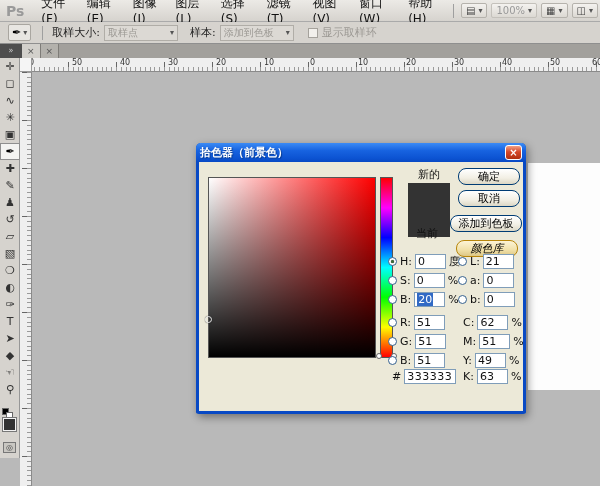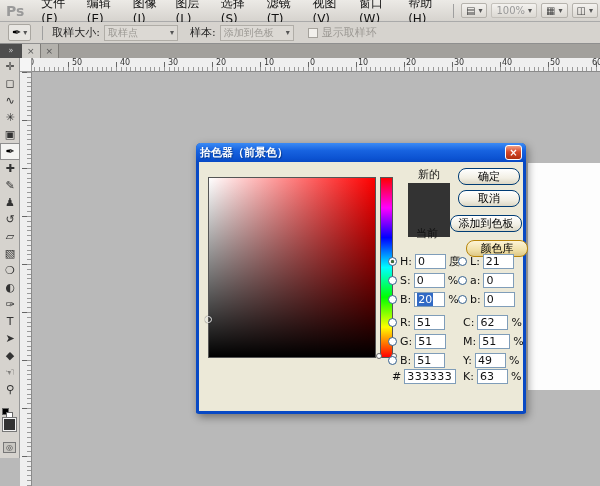--- a/index.html
+++ b/index.html
@@ -78,21 +78,21 @@
 
   .swlabel { position:absolute; font-size:11px; color:#111; }
   .newcur-swatch { position:absolute; left:209px; top:21px; width:42px; height:54px; border:1px solid #333; background:#333333; }
 
   .xpbtn { position:absolute; height:17px; border:1px solid #003c74; border-radius:8px;
     background:linear-gradient(#ffffff,#f2efe4 60%,#dcd7c5); font-size:11px; color:#000;
     display:flex; align-items:center; justify-content:center; font-family:inherit; }
   .btn-ok { left:259px; top:6px; width:62px; }
   .btn-cancel { left:259px; top:28px; width:62px; }
   .btn-add { left:251px; top:53px; width:72px; }
-  .btn-lib { left:267px; top:78px; width:62px; background:linear-gradient(#fdf4d7,#f0e0a8 60%,#ddc785); border-color:#b8860b; }
+  .btn-lib { left:257px; top:78px; width:62px; background:linear-gradient(#fdf4d7,#f0e0a8 60%,#ddc785); border-color:#b8860b;font-style:italic; }
 
   .row { position:absolute; height:16px; display:flex; align-items:center; gap:3px; font-size:11px; color:#111; }
   .radio { width:9px; height:9px; border:1px solid #36618e; border-radius:50%; background:#fff; position:relative; flex:none; }
   .radio.sel:after { content:""; position:absolute; left:2px; top:2px; width:3px; height:3px; border-radius:50%; background:#3a6e3a; box-shadow:0 0 1px #000; }
   .nfield { width:31px; height:15px; border:1px solid #7f9db9; background:#fff; font-size:11px; padding:0 2px; display:flex; align-items:center; }
   .nfield.sel span { background:#316ac5; color:#fff; padding:0 1px; }
   .hexfield { width:52px; height:15px; border:1px solid #7f9db9; background:#fff; font-size:11px; padding:0 2px; display:flex; align-items:center; letter-spacing:.5px; }
   .weblabel { display:flex; align-items:center; gap:4px; font-size:11px; color:#111; }
   .wcheck { width:10px; height:10px; border:1px solid #36618e; background:#fff; }
 </style>

